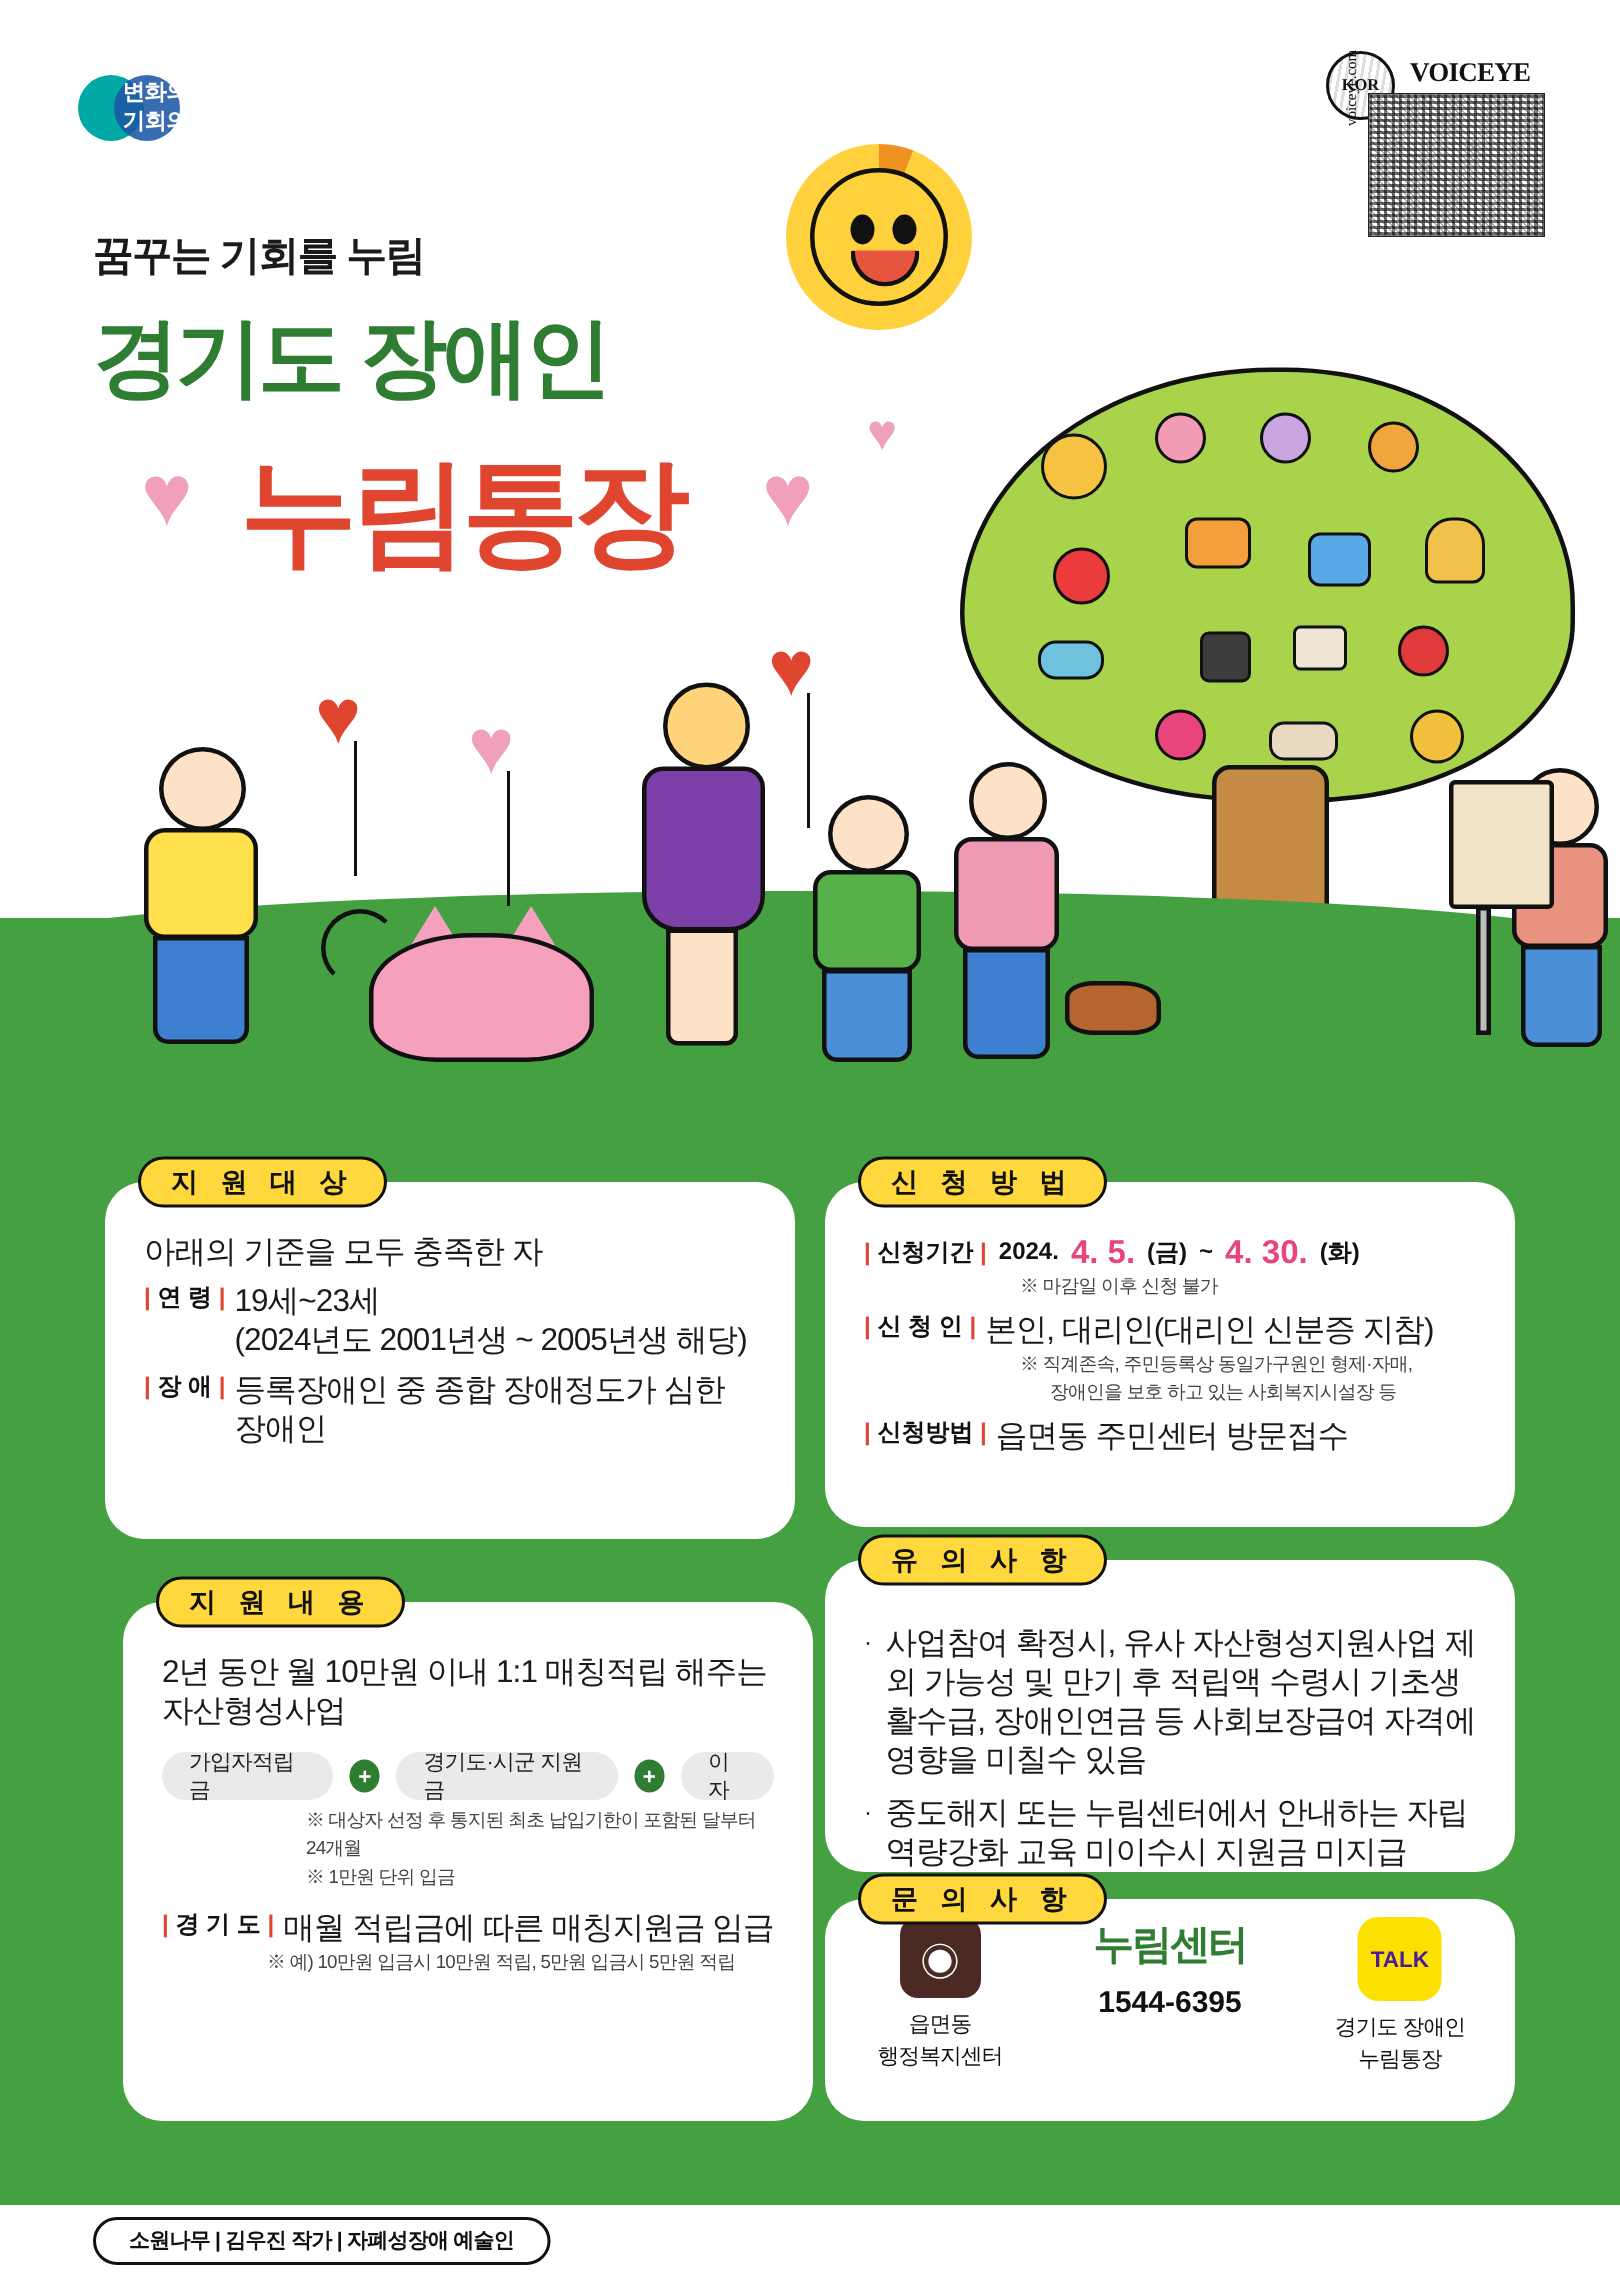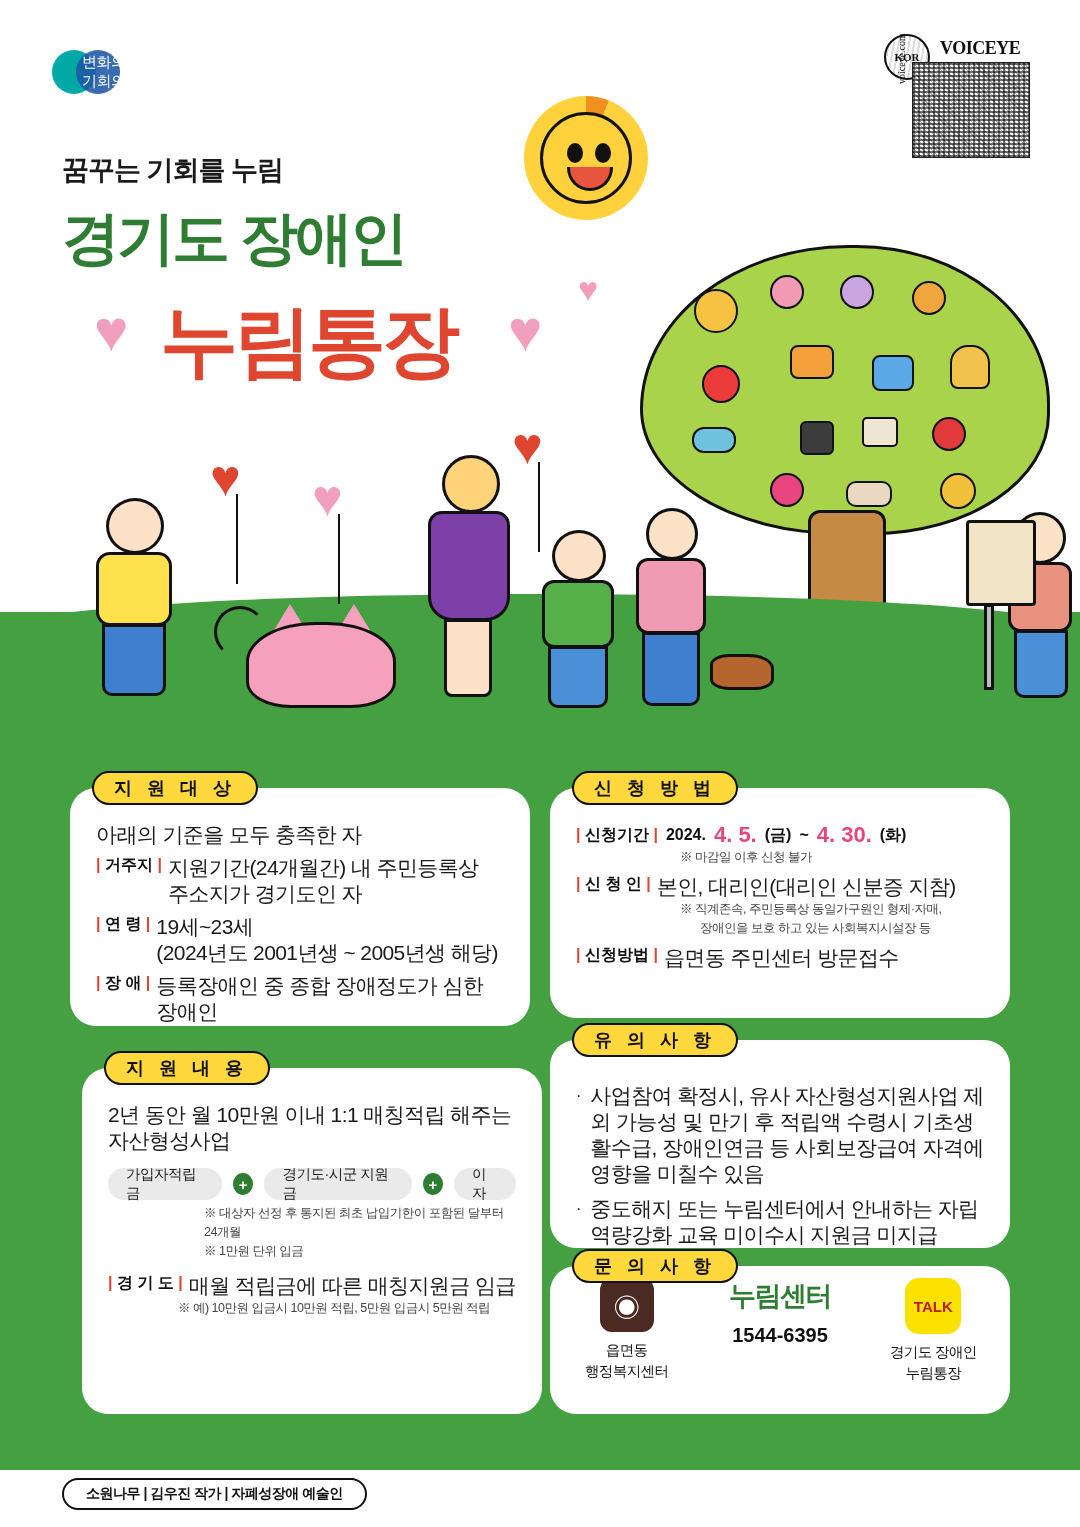--- a/index.html
+++ b/index.html
@@ -26,21 +26,21 @@
     position: absolute; left: 52px; top: 42px;
     width: 122px; height: 60px;
   }
   .gg-logo .circ {
     position: absolute; border-radius: 50%;
   }
   .gg-logo .c1 { left: 0; top: 8px; width: 44px; height: 44px; background: #00a9a5; }
   .gg-logo .c2 { left: 24px; top: 8px; width: 44px; height: 44px; background: #1c56a5; opacity: .88; }
   .gg-logo .txt {
     position: absolute; left: 12px; top: 10px; width: 112px;
-    color: #ffffff; font-size: 15px; font-weight: normal; line-height: 19px;
+    color: #ffffff; font-size: 15px; font-weight: bold; line-height: 19px;
     text-align: center; letter-spacing: -0.5px;
   }
 
   
   .voiceye {
     position: absolute; right: 46px; top: 30px;
     width: 150px; height: 128px; font-family: Liberation Serif, serif;
   }
   .voiceye .kor {
     position: absolute; left: 0; top: 4px; width: 46px; height: 46px;
@@ -239,21 +239,21 @@
   }
   .pinicon span { color: #fff; font-size: 26px; }
   .nurim-logo {
     font-size: 27px; font-weight: bold; color: #2f7d32; letter-spacing: -1.5px;
     margin-bottom: 10px;
   }
   .phone { font-size: 20px; font-weight: bold; color: #111; letter-spacing: 0px; }
   .talk {
     width: 56px; height: 56px; margin: 0 auto 8px auto; background: #fae100;
     border-radius: 14px; display: flex; align-items: center; justify-content: center;
-    font-size: 15px; font-weight: bold; color: #b91c1c;
+    font-size: 15px; font-weight: bold; color: #4c1d95;
   }
   .cname { font-size: 14.5px; color: #111; line-height: 21px; letter-spacing: -0.6px; }
 
   
   .footer {
     position: absolute; left: 0; top: 1470px; width: 1080px; height: 57px; background: #fff;
   }
   .credit {
     position: absolute; left: 62px; top: 1478px;
     border: 2px solid #111; border-radius: 18px; height: 32px; padding: 0 22px;
@@ -381,27 +381,20 @@
     </div>
   </div>
 
   <div class="body-green">
 
     <div class="card" style="left:70px; top:60px; width:460px; height:238px;">
       <div class="card-title">지 원 대 상</div>
       <div class="card-inner">
         <div class="line">아래의 기준을 모두 충족한 자</div>
 
-        <div class="row">
-          <div class="lbl"><span class="bar">|</span> <span>거주지</span> <span class="bar">|</span></div>
-          <div class="txt line">
-            <div>지원기간(24개월간) 내 주민등록상</div>
-            <div>주소지가 경기도인 자</div>
-          </div>
-        </div>
 
         <div class="row">
           <div class="lbl"><span class="bar">|</span> <span>연  령</span> <span class="bar">|</span></div>
           <div class="txt line">
             <div>19세~23세</div>
             <div>(2024년도 2001년생 ~ 2005년생 해당)</div>
           </div>
         </div>
 
         <div class="row">

